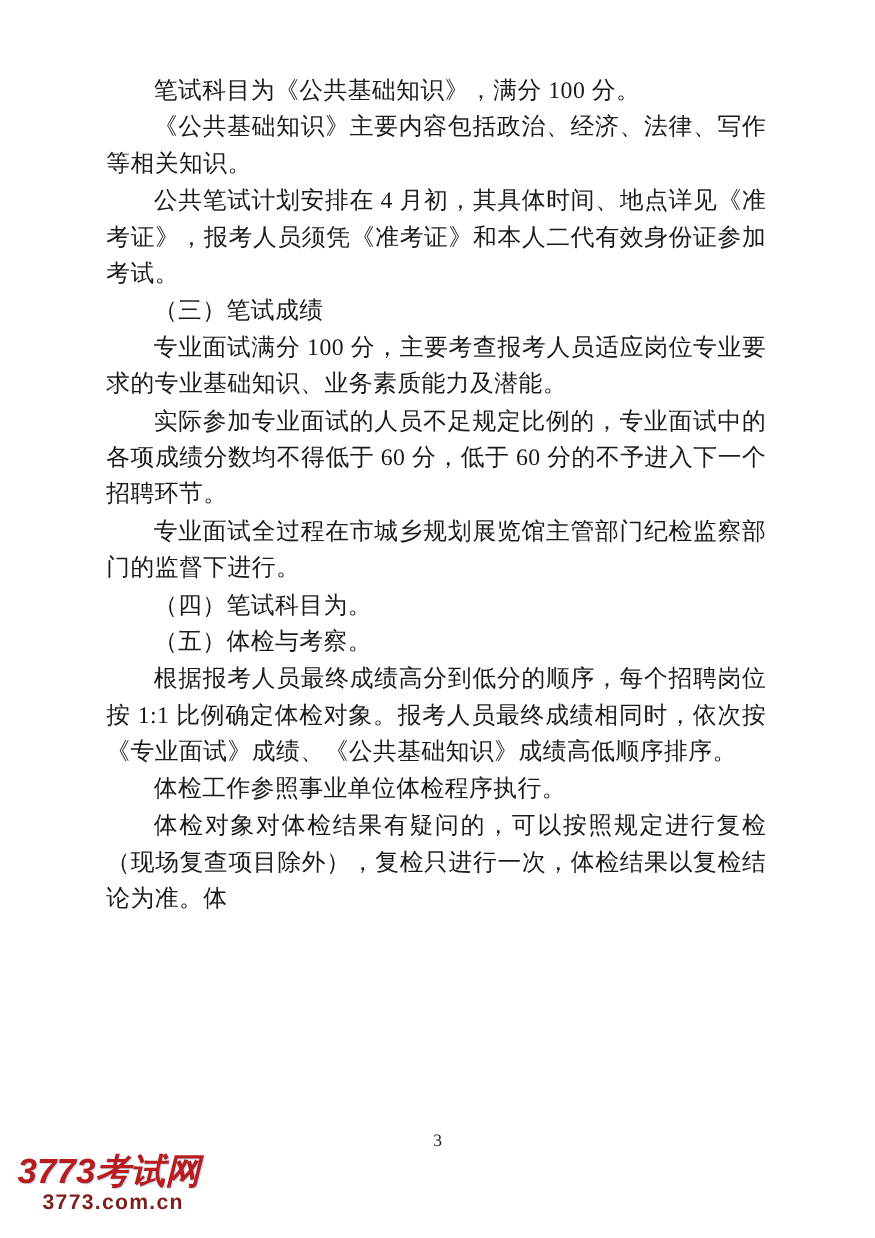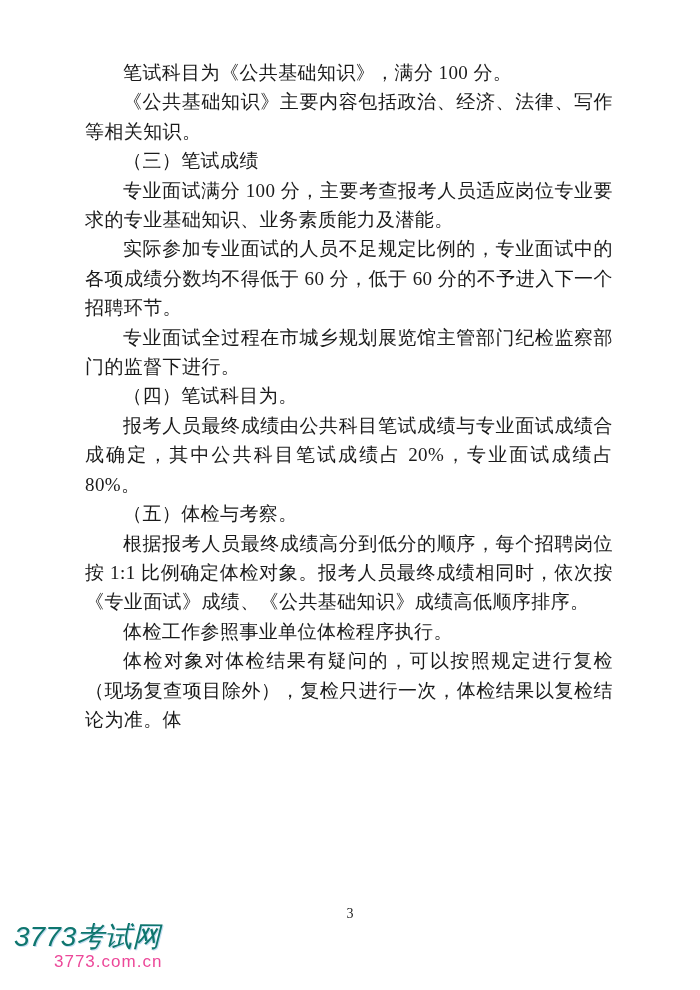--- a/index.html
+++ b/index.html
@@ -44,51 +44,51 @@
   }
   .watermark {
     position: absolute;
     left: 14px;
     top: 922px;
     font-family: "Liberation Sans", "DejaVu Sans", sans-serif;
     user-select: none;
   }
   .wm-main {
     font-size: 28px;
-    font-weight: normal;
+    font-weight: bold;
     font-style: italic;
     letter-spacing: 0px;
-    color: #0f766e;
+    color: #b91c1c;
     text-shadow: 1px 1px 0 #c3ddf2;
     line-height: 30px;
   }
   .wm-sub {
-    margin-left: 40px;
+    margin-left: 20px;
     margin-top: 1px;
     font-size: 17px;
-    font-weight: normal;
+    font-weight: bold;
     letter-spacing: 1px;
-    color: #ec4899;
+    color: #7f1d1d;
     line-height: 18px;
   }
 </style>
 </head>
 <body>
 
 <div class="page">
 
   <div class="text-block">
     <p>笔试科目为《公共基础知识》，满分 100 分。</p>
     <p>《公共基础知识》主要内容包括政治、经济、法律、写作等相关知识。</p>
+    <p>公共笔试计划安排在 4 月初，其具体时间、地点详见《准考证》，报考人员须凭《准考证》和本人二代有效身份证参加考试。</p>
     <p>（三）笔试成绩</p>
     <p>专业面试满分 100 分，主要考查报考人员适应岗位专业要求的专业基础知识、业务素质能力及潜能。</p>
     <p>实际参加专业面试的人员不足规定比例的，专业面试中的各项成绩分数均不得低于 60 分，低于 60 分的不予进入下一个招聘环节。</p>
     <p>专业面试全过程在市城乡规划展览馆主管部门纪检监察部门的监督下进行。</p>
     <p>（四）笔试科目为。</p>
-    <p>报考人员最终成绩由公共科目笔试成绩与专业面试成绩合成确定，其中公共科目笔试成绩占 20%，专业面试成绩占 80%。</p>
     <p>（五）体检与考察。</p>
     <p>根据报考人员最终成绩高分到低分的顺序，每个招聘岗位按 1:1 比例确定体检对象。报考人员最终成绩相同时，依次按《专业面试》成绩、《公共基础知识》成绩高低顺序排序。</p>
     <p>体检工作参照事业单位体检程序执行。</p>
     <p>体检对象对体检结果有疑问的，可以按照规定进行复检（现场复查项目除外），复检只进行一次，体检结果以复检结论为准。体</p>
   </div>
 
   <div class="page-number">3</div>
 
   <div class="watermark">
     <div class="wm-main">3773考试网</div>

